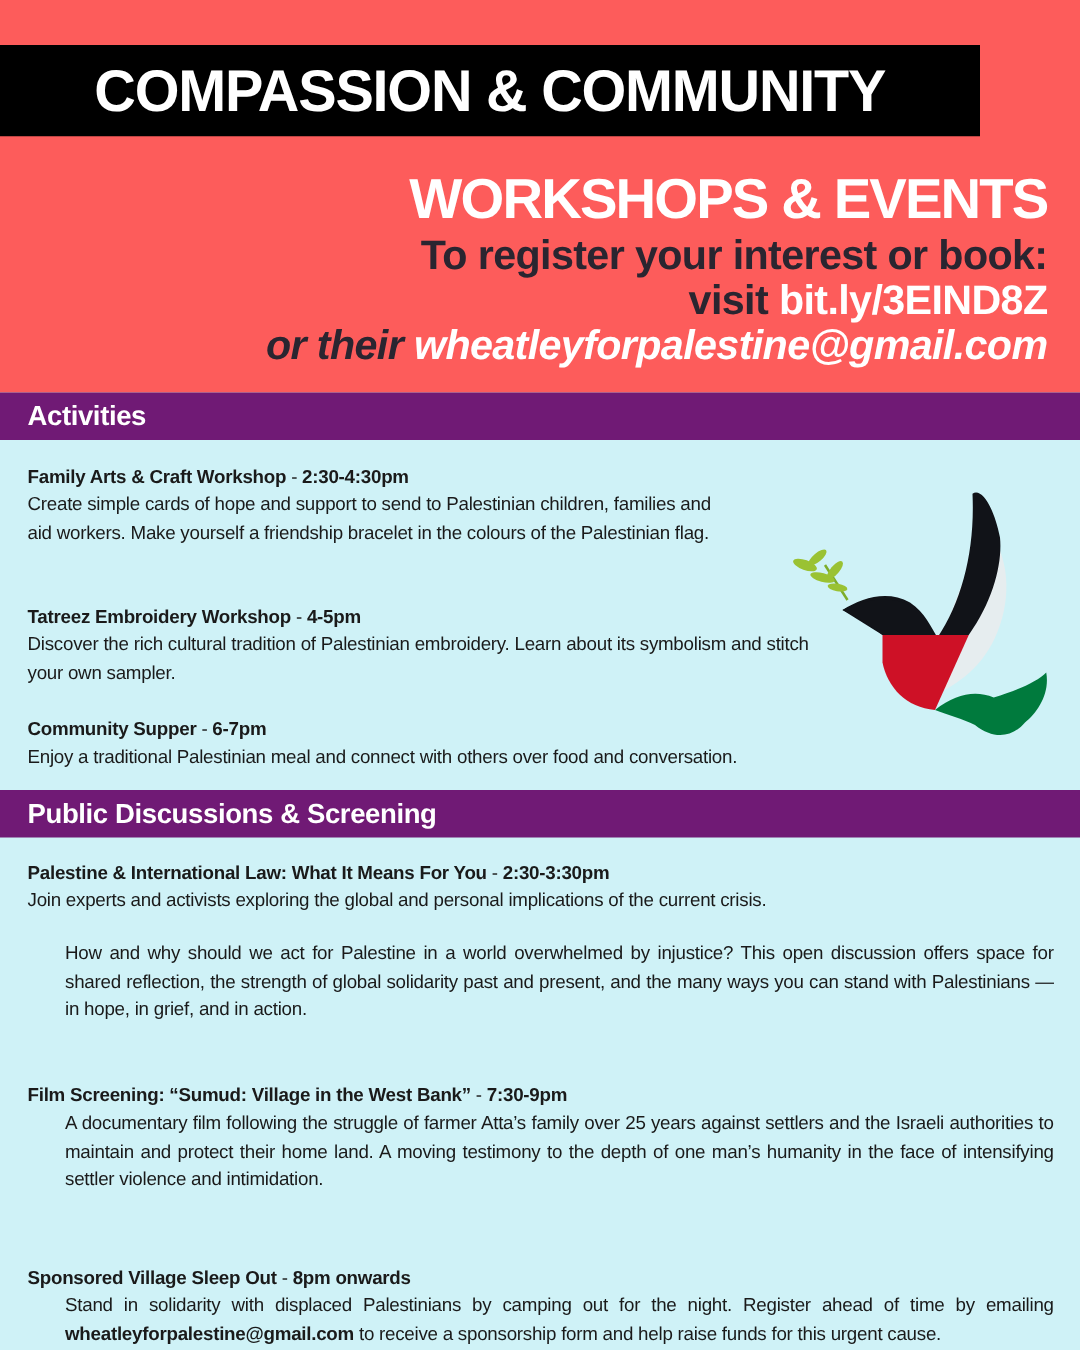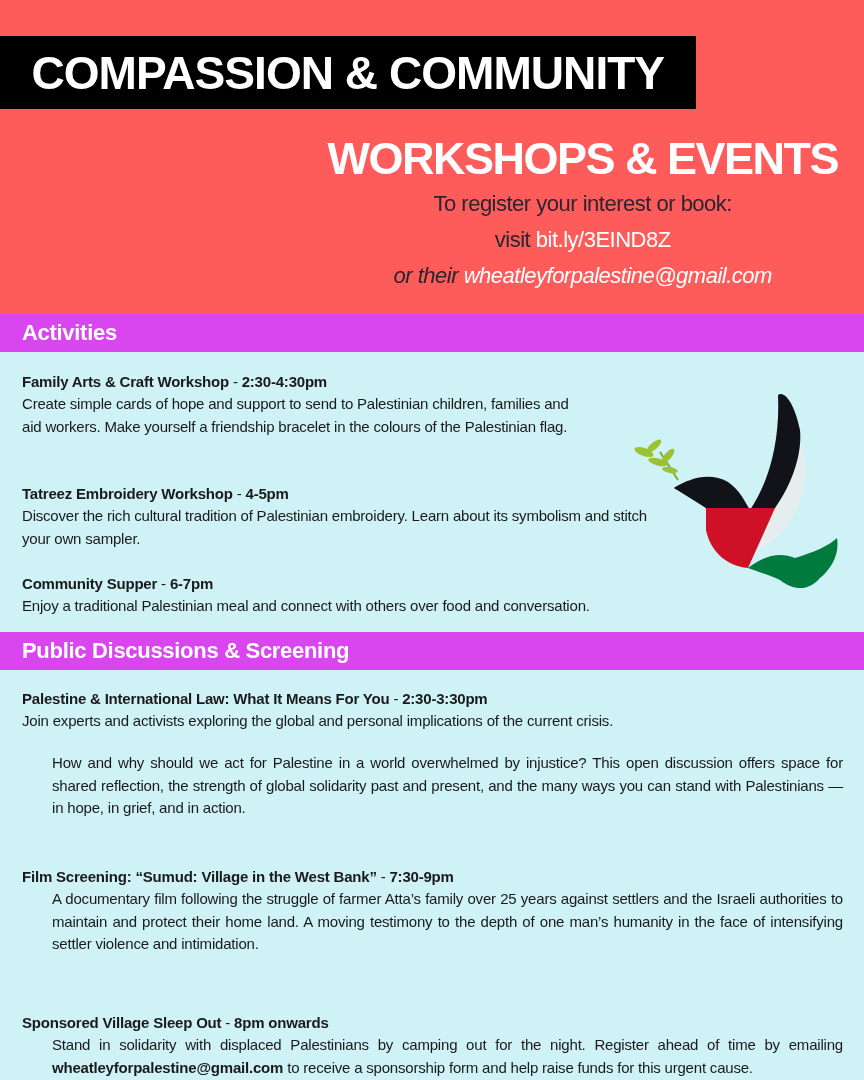--- a/index.html
+++ b/index.html
@@ -1,25 +1,25 @@
 <!DOCTYPE html>
 <html><head>
 <meta charset="utf-8">
 <style>
   html, body { margin:0; padding:0; }
   body { width:864px; height:1080px; overflow:hidden; background:#cff2f7; font-family:"Liberation Sans", sans-serif; position:relative; }
   .topband { position:absolute; left:0; top:0; width:864px; height:314px; background:#fd5c5b; }
-  .titlebar { position:absolute; left:0; top:36px; width:696px; height:73px; background:#000; display:flex; align-items:center; justify-content:center; }
+  .titlebar { position:absolute; left:0; top:36px; width:784px; height:73px; background:#000; display:flex; align-items:center; justify-content:center; }
   .titlebar h1 { margin:0; color:#fff; font-family:"Liberation Sans", sans-serif; font-weight:700; font-size:47px; letter-spacing:-1px; transform:scaleX(0.98); }
   .subhead { position:absolute; right:26px; top:132px; text-align:right; }
   .subhead .big { color:#fff; font-weight:700; font-size:45px; letter-spacing:-1.5px; line-height:54px; }
-  .subhead .line { color:#2a2530; font-weight:400; font-size:22px; line-height:36px; letter-spacing:-0.5px;text-align:center; }
+  .subhead .line { color:#2a2530; font-weight:700; font-size:33px; line-height:36px; letter-spacing:-0.5px; }
   .subhead .hl { color:#fff; }
   .subhead .it { font-style:italic; }
-  .sectionbar { position:absolute; left:0; width:864px; height:38px; background:#d946ef; }
+  .sectionbar { position:absolute; left:0; width:864px; height:38px; background:#701a75; }
   .sectionbar span { position:absolute; left:22px; top:6px; color:#fff; font-weight:700; font-size:22px; letter-spacing:-0.3px; }
   .event { position:absolute; left:22px; color:#1a1a1a; }
   .event .t { font-weight:700; font-size:15px; line-height:22px; letter-spacing:-0.2px; }
   .event .t .sep { font-weight:400; }
   .event .d { font-size:15px; line-height:22.5px; letter-spacing:-0.2px; }
   .event .d.justify { text-align:justify;margin-left:30px; }
   .dove { position:absolute; left:630px; top:380px; width:215px; height:220px; }
   b.em { font-weight:700; }
 </style>
 </head>

